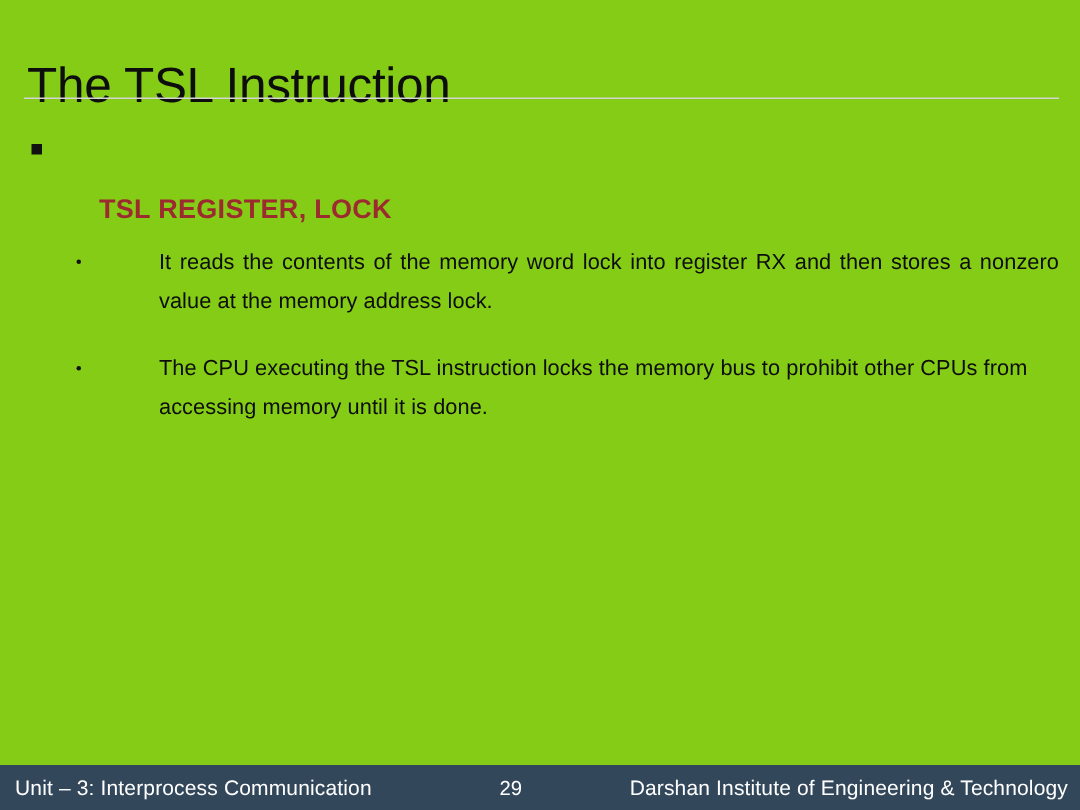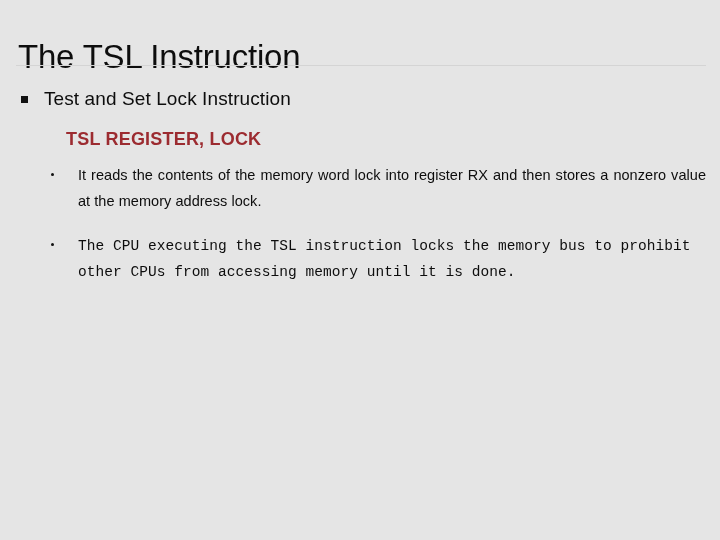--- a/index.html
+++ b/index.html
@@ -13,21 +13,21 @@
     font-family: "Liberation Sans", sans-serif;
     overflow: hidden;
     position: relative;
   }
 
   .slide {
     position: absolute;
     inset: 0;
     width: 720px;
     height: 540px;
-    background: #e5e5e5;
+    background: #84cc16;
   }
 
   
   .slide-title {
     position: absolute;
     left: 18px;
     top: 16px;
     font-size: 33px;
     font-weight: 300;
     color: #0d0d0d;
@@ -97,22 +97,23 @@
   .bullets {
     position: absolute;
     left: 48px;
     top: 162px;
     width: 660px;
   }
   .bullet {
     display: flex;
     align-items: flex-start;
     margin-bottom: 19px;
-  }
-  .bullet:last-child { margin-bottom: 16px; font-family: Liberation Mono, monospace; }
+    gap: 28px;
+  }
+  .bullet:last-child { margin-bottom: 16px; }
 
   .bullet-marker {
     flex: 0 0 30px;
     width: 30px;
     color: #111111;
     font-size: 13px;
     line-height: 26px;
     text-align: left;
     padding-left: 3px;
     box-sizing: border-box;
@@ -192,34 +193,38 @@
 <body>
 
 <div class="slide">
 
   <h1 class="slide-title">The TSL Instruction</h1>
 
   <div class="title-rule"></div>
 
   <div class="lvl1">
     <span class="lvl1-marker"><span class="sq"></span></span>
-    <span class="lvl1-text">Test and Set Lock Instruction</span>
   </div>
 
   <div class="red-heading">TSL REGISTER, LOCK</div>
 
   <div class="bullets">
 
     <div class="bullet">
       <span class="bullet-marker"><span class="dot"></span></span>
       <span class="bullet-body">It reads the contents of the memory word lock into register RX and then stores a nonzero value at the memory address lock.</span>
     </div>
 
 
     <div class="bullet">
       <span class="bullet-marker"><span class="dot"></span></span>
       <span class="bullet-body no-justify">The CPU executing the TSL instruction locks the memory bus to prohibit other CPUs from accessing memory until it is done.</span>
     </div>
 
   </div>
 
+  <div class="footer-bar">
+    <span class="footer-left">Unit – 3: Interprocess Communication</span>
+    <span class="footer-page">29</span>
+    <span class="footer-right">Darshan Institute of Engineering &amp; Technology</span>
+  </div>
 
 </div>
 
 </body></html>

